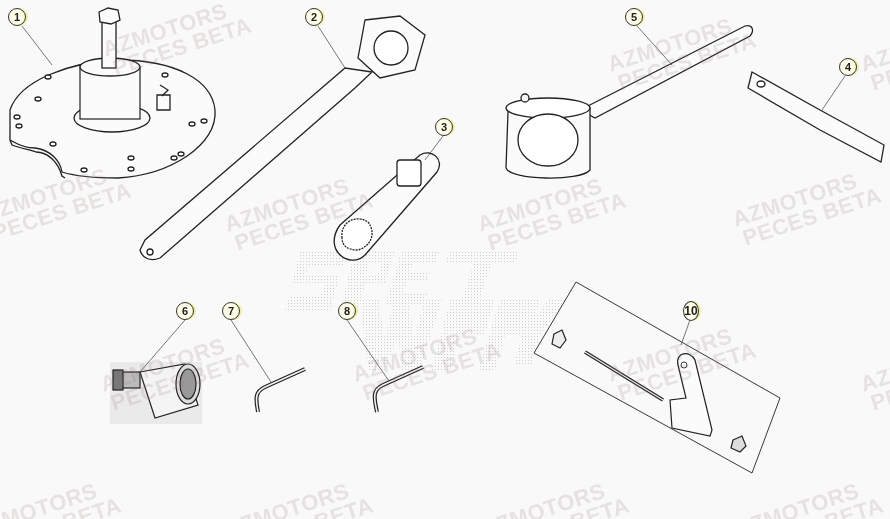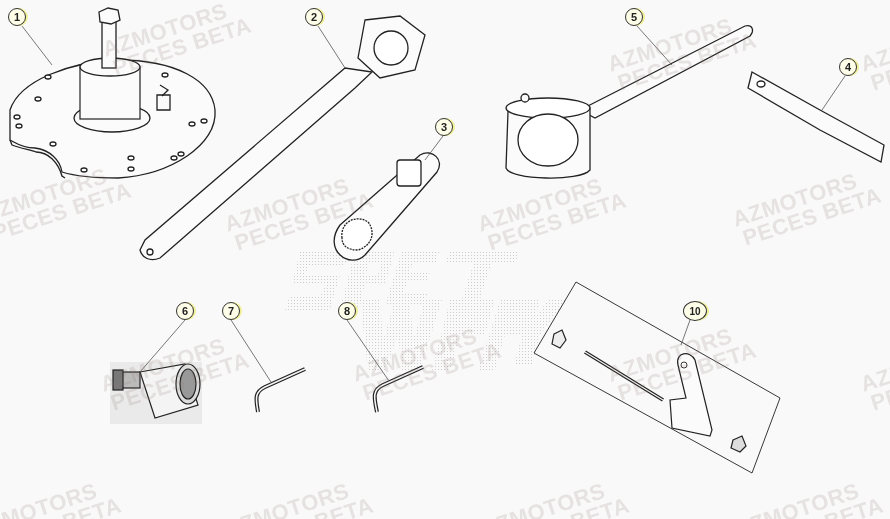--- a/index.html
+++ b/index.html
@@ -1,20 +1,20 @@
 <!DOCTYPE html>
 <html><head>
 <meta charset="utf-8">
 <style>
   html, body { margin:0; padding:0; }
   body { width:890px; height:519px; overflow:hidden; background:#f9f9f9; font-family:"Liberation Sans", sans-serif; position:relative; }
   .canvas { position:absolute; left:0; top:0; width:890px; height:519px; background:#f9f9f9; }
   .art { position:absolute; left:0; top:0; width:890px; height:519px; }
   .callout { position:absolute; width:18px; height:18px; border:1.3px solid #333; border-radius:50%; background:#fdfde8; box-shadow:2px 0 0 #f0ef9a; font-size:11px; font-weight:bold; color:#222; display:flex; align-items:center; justify-content:center; box-sizing:border-box; cursor:pointer; }
-  .callout.wide { width:24px; height:20px; font-size:10px; }
+  .callout.wide { width:16px; height:20px; font-size:12px; }
   .wm { position:absolute; color:rgba(150,120,120,0.18); font-size:22px; font-weight:bold; line-height:21px; transform:rotate(-18deg); transform-origin:left top; white-space:nowrap; pointer-events:none; letter-spacing:0.5px; }
   .wm span { display:block; }
   .wm .l2 { padding-left:4px; }
 </style>
 </head>
 <body>
 
 <div class="canvas">
 
   <svg class="art" viewBox="0 0 890 519" xmlns="http://www.w3.org/2000/svg">

